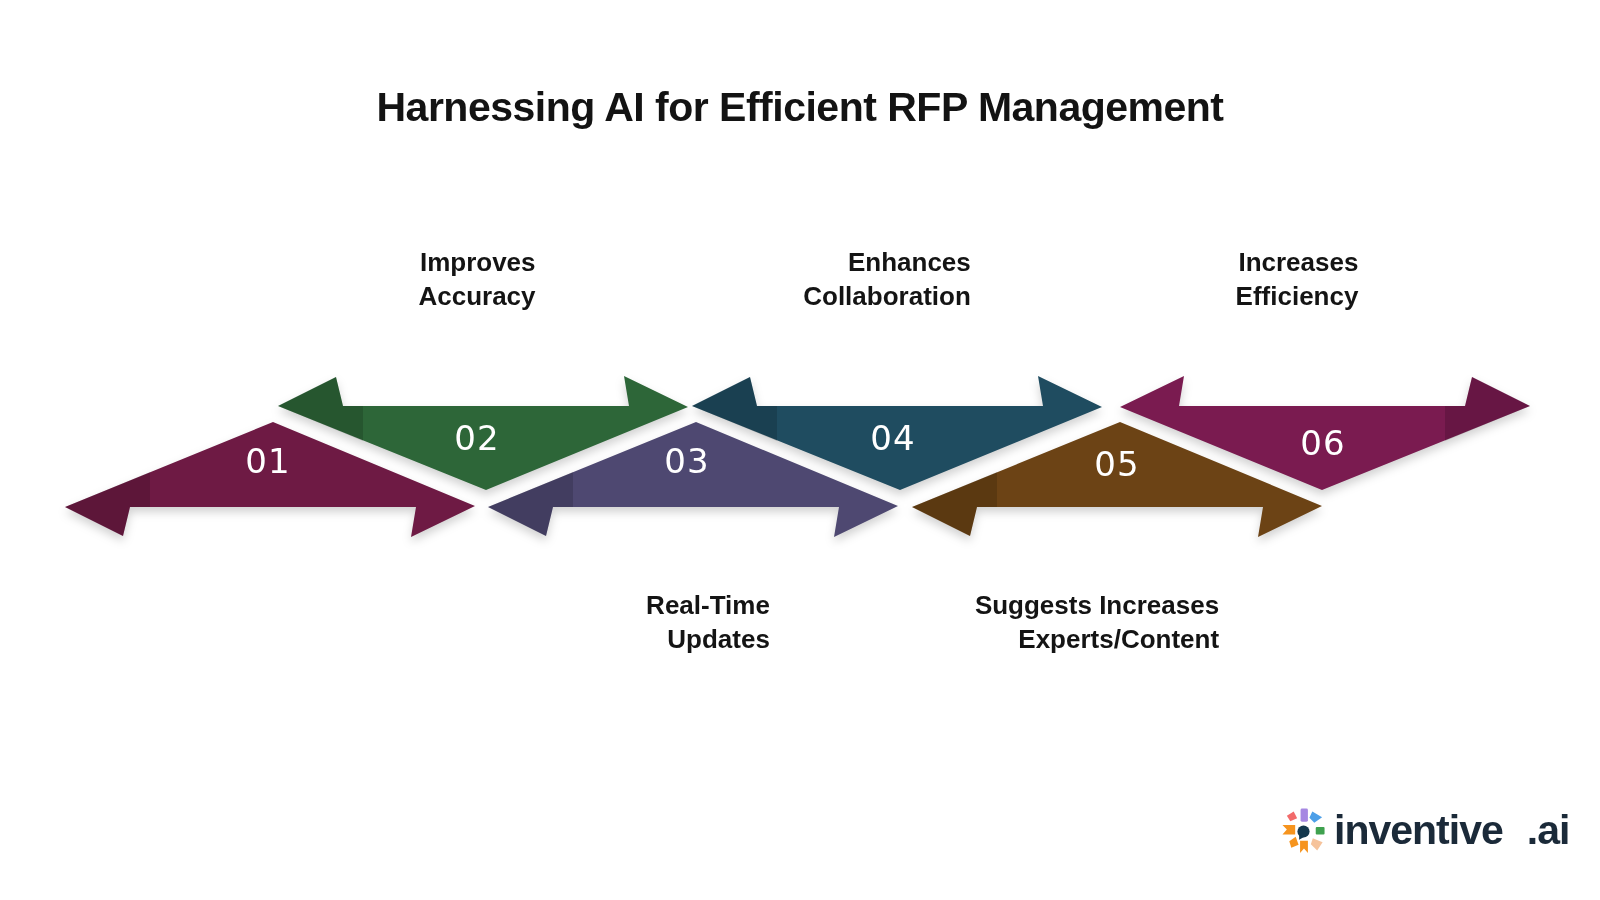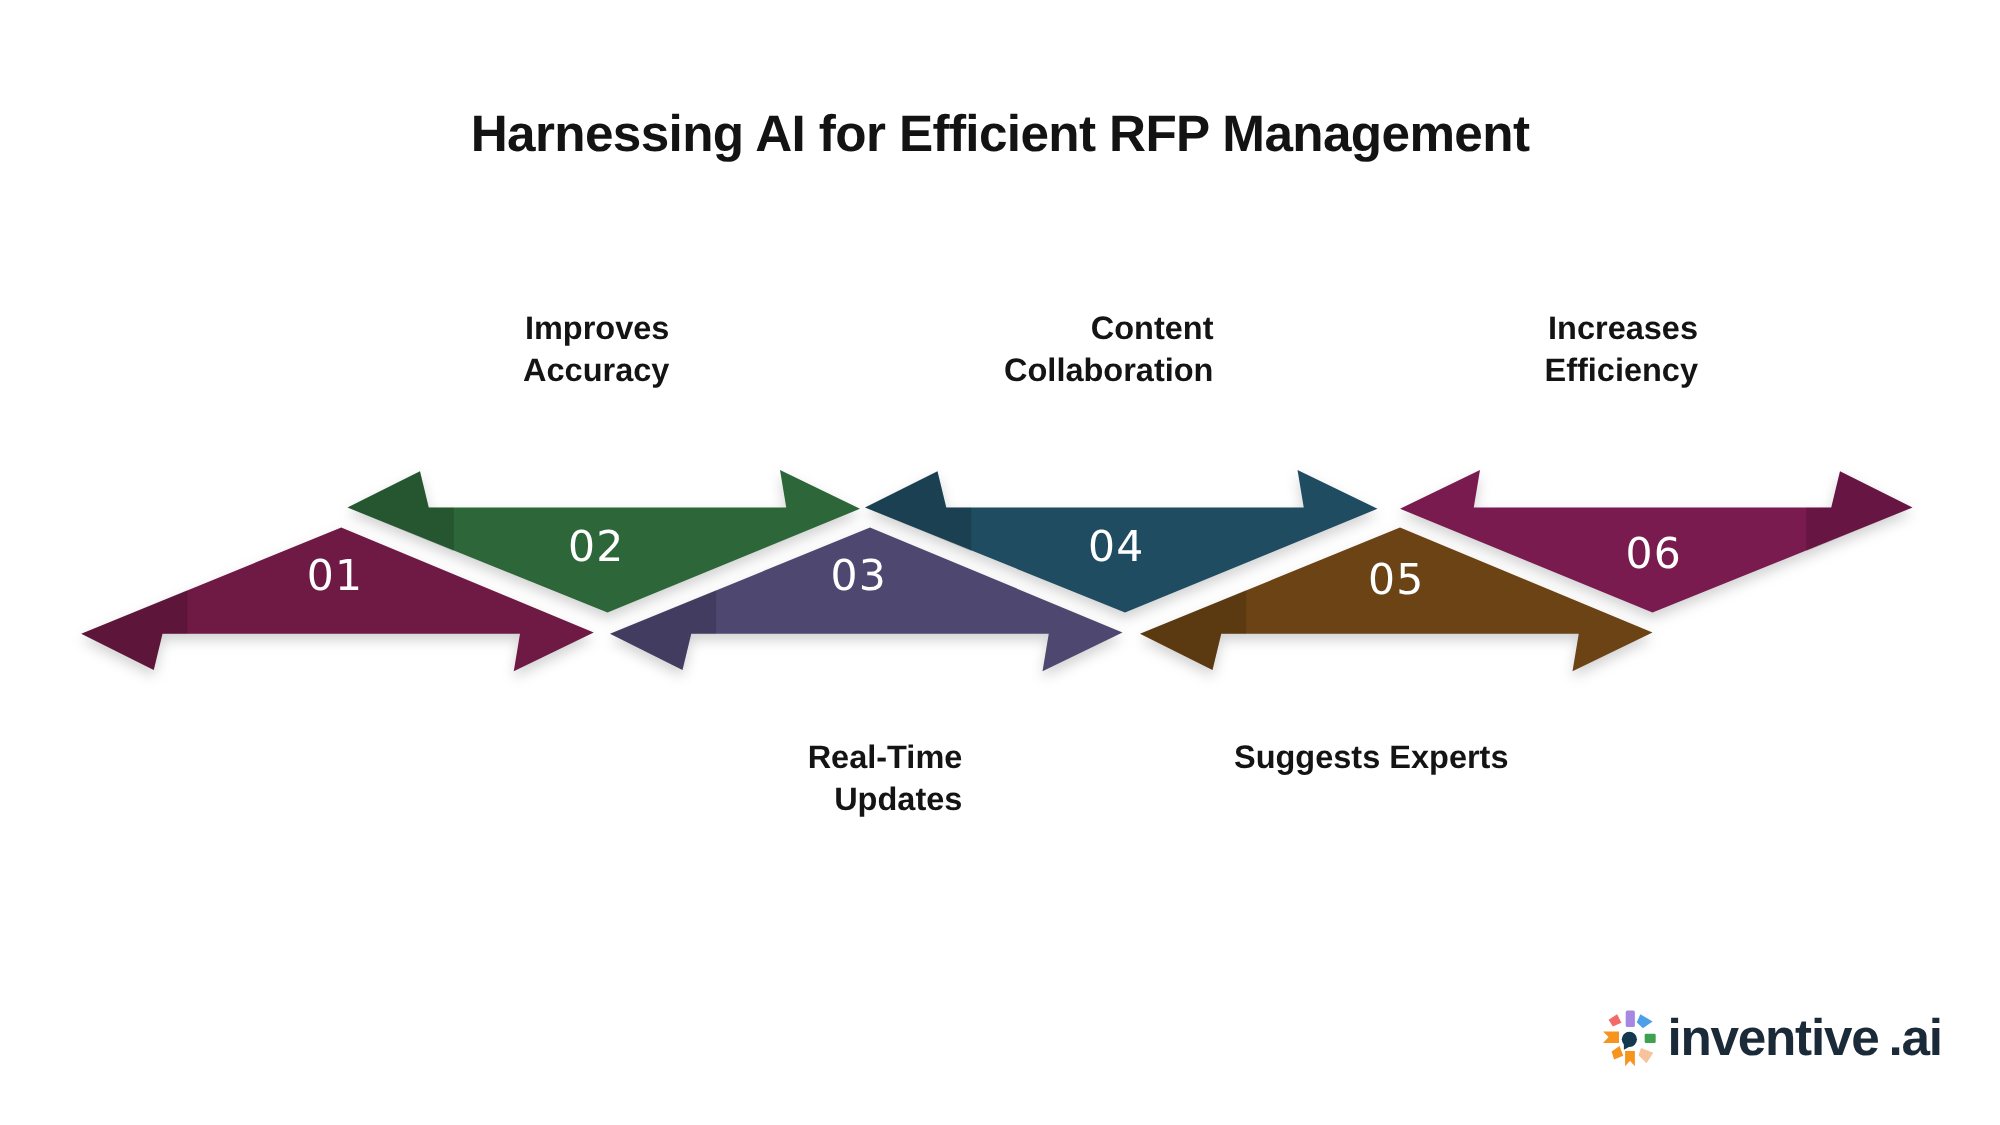--- a/index.html
+++ b/index.html
@@ -21,21 +21,21 @@
     transform:translate(-50%,-50%);
     font-family:"DejaVu Sans",sans-serif;font-size:34px;font-weight:400;
     color:#ffffff;letter-spacing:1px;white-space:nowrap;
   }
   .logo{
     left:1280px;top:806px;display:flex;align-items:center;gap:7px;
   }
   .logo-text{
     font-size:41px;font-weight:700;letter-spacing:-1px;line-height:48px;white-space:nowrap;
   }
-  .logo-text .suffix{margin-left:8px;}
+  .logo-text .suffix{margin-left:24px;}
 </style>
 </head>
 <body>
 
 <div class="abs title">Harnessing AI for Efficient RFP Management</div>
 
 <svg class="abs band-svg" width="1600" height="900" viewBox="0 0 1600 900">
 
   <polygon points="65,507 273,422 475,506 411,537 416,507 130,507 123,536" fill="#6E1A44"></polygon>
   <polygon fill="rgba(0,0,0,0.15)" points="65,507 150,472 150,507 130,507 123,536"></polygon>
@@ -61,36 +61,37 @@
 <div class="abs step-number" style="left:687px;top:461px">03</div>
 <div class="abs step-number" style="left:893px;top:438px">04</div>
 <div class="abs step-number" style="left:1117px;top:464px">05</div>
 <div class="abs step-number" style="left:1323px;top:443px">06</div>
 
 <div class="abs step-label" style="left:477px;top:245px">
   <div>Improves</div>
   <div>Accuracy</div>
 </div>
 <div class="abs step-label" style="left:887px;top:245px">
-  <div>Content</div>
+  <div>Enhances</div>
   <div>Collaboration</div>
 </div>
 <div class="abs step-label" style="left:1297px;top:245px">
   <div>Increases</div>
   <div>Efficiency</div>
 </div>
 
 <div class="abs step-label" style="left:268px;top:588px">
 </div>
 <div class="abs step-label" style="left:708px;top:588px">
   <div>Real-Time</div>
   <div>Updates</div>
 </div>
 <div class="abs step-label" style="left:1097px;top:588px">
-  <div>Suggests Experts</div>
+  <div>Suggests Increases</div>
+  <div>Experts/Content</div>
 </div>
 
 <div class="abs logo">
   <svg width="47" height="47" viewBox="0 0 48 48">
 
     <polygon points="7,9 14,4.5 17.5,11.5 10.5,14.5" fill="#F26B6B"></polygon>
 
     <rect x="21" y="1.5" width="7.5" height="13.5" rx="1.5" fill="#A688E2"></rect>
 
     <polygon points="33,4.5 43,10.5 35,16 30,11" fill="#4C9FE8"></polygon>

